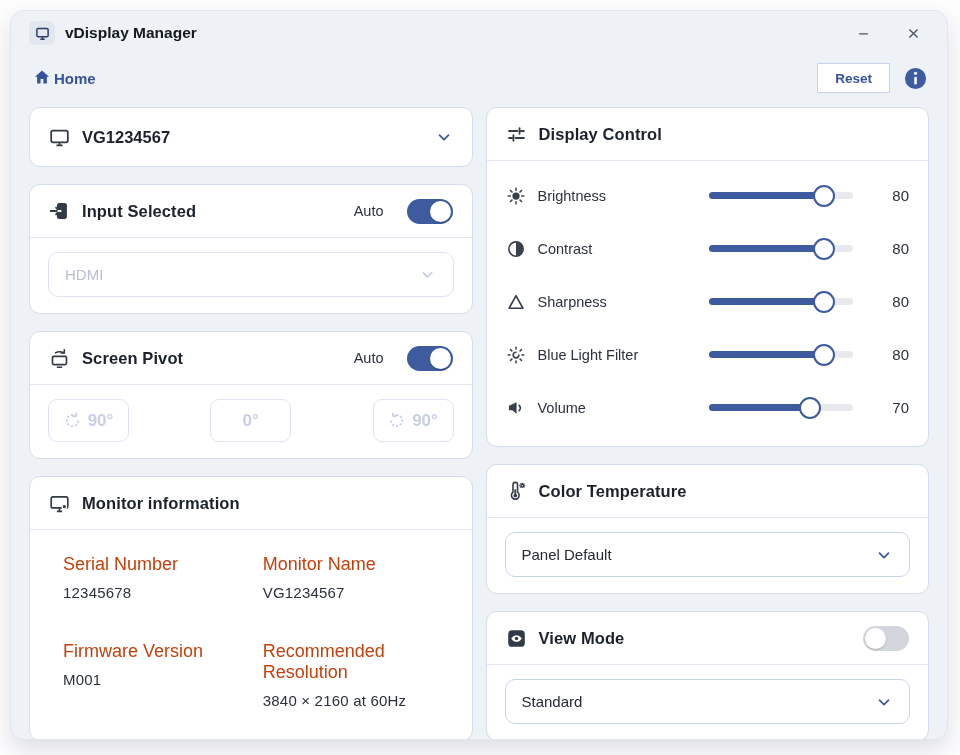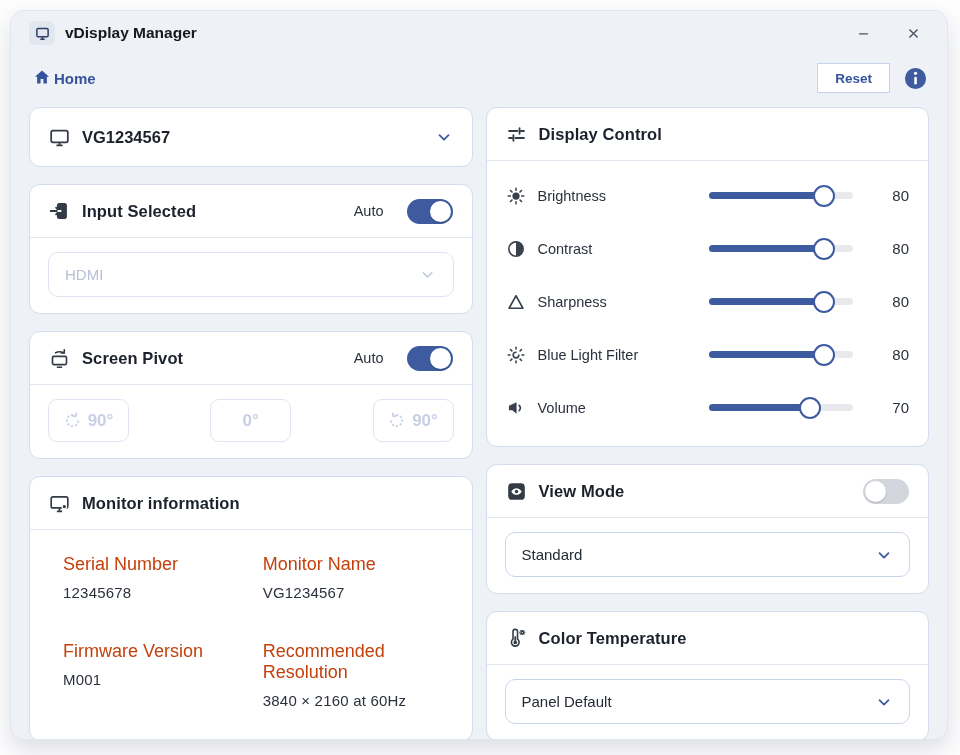--- a/index.html
+++ b/index.html
@@ -404,47 +404,20 @@
             </div>
             <span class="slider-value">70</span>
           </div>
 
         </div>
       </div>
 
       <div class="panel">
         <div class="panel-header with-divider">
           <span class="hicon">
-            <svg width="21" height="21" viewBox="0 0 24 24">
-                <rect x="2.5" y="2.5" width="19" height="19" rx="4.5" fill="#333b47"></rect>
-                <path d="M6 12c1.9-3 4.2-3.8 6-3.8S16.1 9 18 12c-1.9 3-4.2 3.8-6 3.8S7.9 15 6 12z" fill="#fff"></path>
-                <circle cx="12" cy="12" r="2" fill="#333b47"></circle>
-              </svg>
-          </span>
-          <span class="panel-title">View Mode</span>
-          <span class="header-spacer"></span>
-          <div class="toggle off">
-              <div class="knob"></div>
-            </div>
-        </div>
-        <div class="panel-body">
-          <div class="selectbox">
-            <span class="sel-value">Standard</span>
-            <span class="chev">
-              <svg width="18" height="18" viewBox="0 0 24 24" fill="none" stroke="currentColor" stroke-width="2.4" stroke-linecap="round" stroke-linejoin="round">
-                  <path d="M6 9.5l6 6 6-6"></path>
-                </svg>
-            </span>
-          </div>
-        </div>
-      </div>
-
-      <div class="panel">
-        <div class="panel-header with-divider">
-          <span class="hicon">
             <svg width="21" height="21" viewBox="0 0 24 24" fill="none" stroke="currentColor" stroke-width="1.8">
                 <path d="M8 4.2a2.6 2.6 0 0 1 5.2 0v8.6a4.4 4.4 0 1 1-5.2 0z"></path>
                 <circle cx="10.6" cy="16.6" r="2.1" fill="currentColor" stroke="none"></circle>
                 <path d="M10.6 14.8V9.5" stroke-width="2"></path>
                 <g stroke-width="1.6">
                   <circle cx="18.6" cy="5.2" r="1.5"></circle>
                   <path d="M18.6 2.4v1M18.6 7v1M16.2 5.2h-1M22 5.2h-1M16.9 3.5l-.7-.7M21 7.3l-.7-.7M20.3 3.5l.7-.7M16.2 7.3l.7-.7"></path>
                 </g>
               </svg>
           </span>
@@ -455,15 +428,42 @@
             <span class="sel-value">Panel Default</span>
             <span class="chev">
               <svg width="18" height="18" viewBox="0 0 24 24" fill="none" stroke="currentColor" stroke-width="2.4" stroke-linecap="round" stroke-linejoin="round">
                   <path d="M6 9.5l6 6 6-6"></path>
                 </svg>
             </span>
           </div>
         </div>
       </div>
 
+      <div class="panel">
+        <div class="panel-header with-divider">
+          <span class="hicon">
+            <svg width="21" height="21" viewBox="0 0 24 24">
+                <rect x="2.5" y="2.5" width="19" height="19" rx="4.5" fill="#333b47"></rect>
+                <path d="M6 12c1.9-3 4.2-3.8 6-3.8S16.1 9 18 12c-1.9 3-4.2 3.8-6 3.8S7.9 15 6 12z" fill="#fff"></path>
+                <circle cx="12" cy="12" r="2" fill="#333b47"></circle>
+              </svg>
+          </span>
+          <span class="panel-title">View Mode</span>
+          <span class="header-spacer"></span>
+          <div class="toggle off">
+              <div class="knob"></div>
+            </div>
+        </div>
+        <div class="panel-body">
+          <div class="selectbox">
+            <span class="sel-value">Standard</span>
+            <span class="chev">
+              <svg width="18" height="18" viewBox="0 0 24 24" fill="none" stroke="currentColor" stroke-width="2.4" stroke-linecap="round" stroke-linejoin="round">
+                  <path d="M6 9.5l6 6 6-6"></path>
+                </svg>
+            </span>
+          </div>
+        </div>
+      </div>
+
     </div>
   </div>
 </div>
 
 </body></html>

